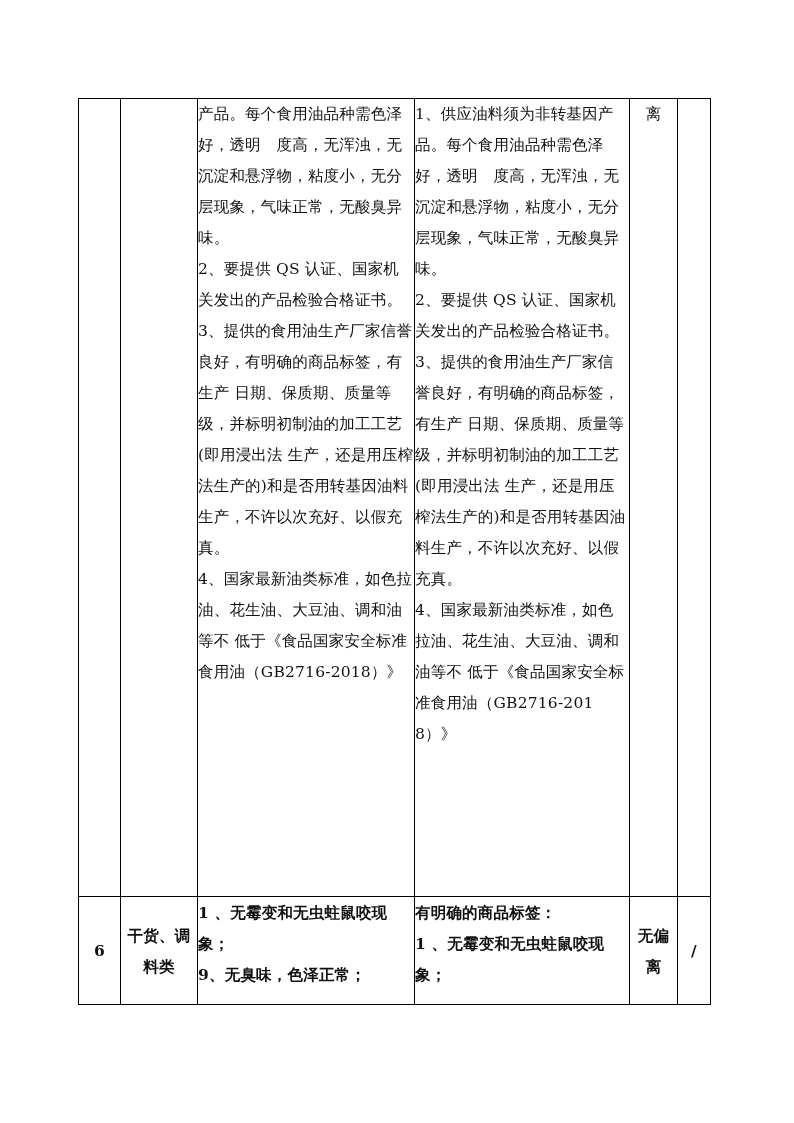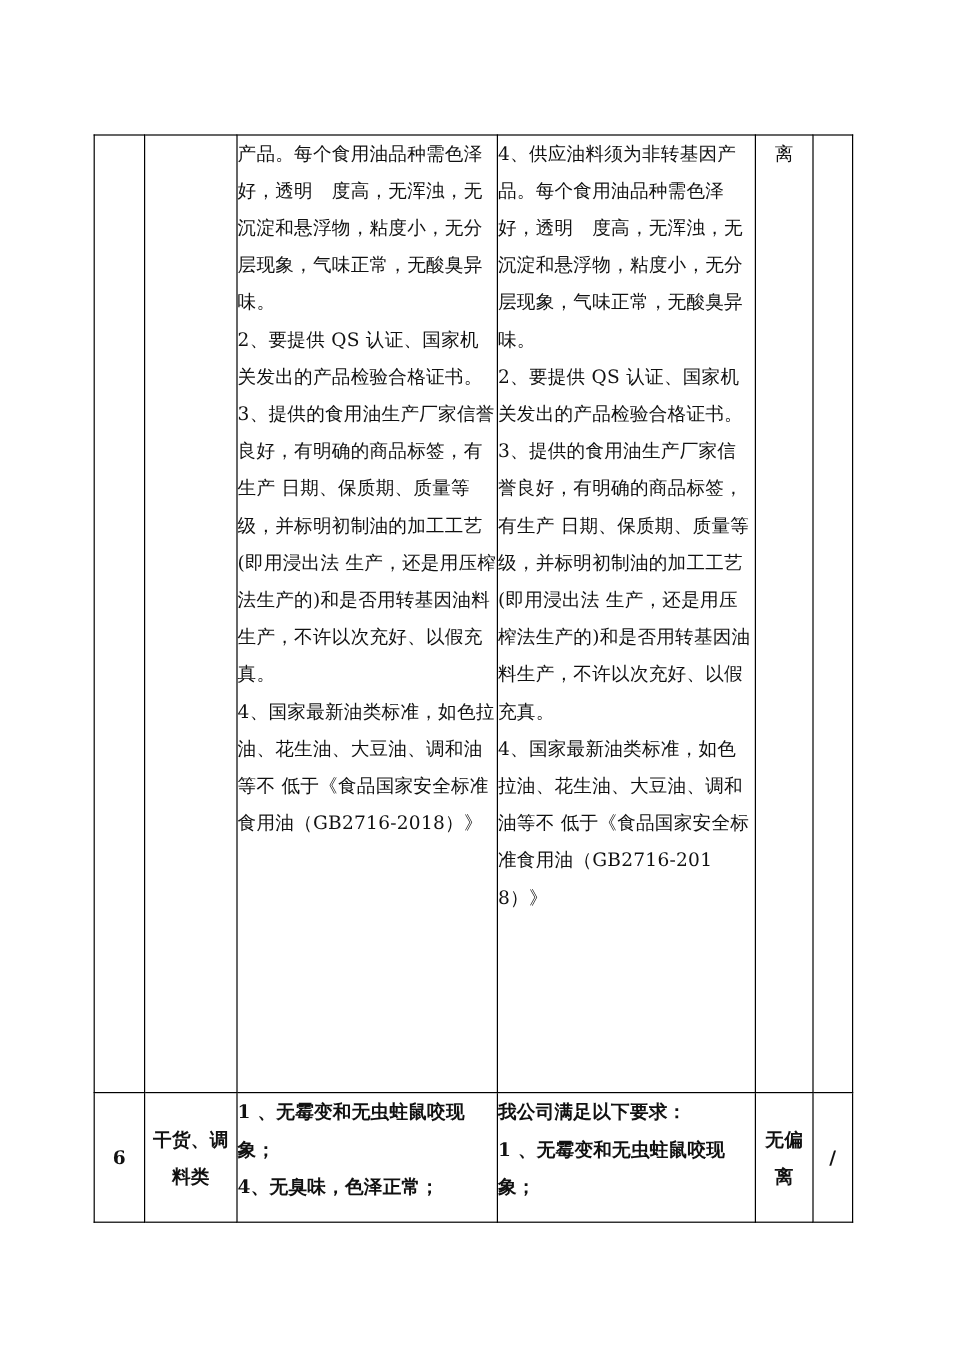--- a/index.html
+++ b/index.html
@@ -1,18 +1,18 @@
 <!DOCTYPE html>
 <html><head>
 <meta charset="utf-8">
 <style>
   html, body { margin: 0; padding: 0; background: #ffffff; }
   body { width: 794px; height: 1123px; position: relative; overflow: hidden;
          font-family: "DejaVu Serif", "Liberation Serif", serif; color: #111; }
-  .tbl { position: absolute; left: 78px; top: 112px; border-collapse: collapse; table-layout: fixed; }
+  .tbl { position: absolute; left: 78px; top: 98px; border-collapse: collapse; table-layout: fixed; }
   .tbl td { border: 1px solid #000; vertical-align: top; padding: 0; font-size: 15.5px; line-height: 31px; }
   .c1 { width: 42px; } .c2 { width: 77px; } .c3 { width: 217px; } .c4 { width: 215px; }
   .c5 { width: 48px; } .c6 { width: 33px; }
   .para { display: block; white-space: pre-wrap; word-break: break-all; letter-spacing: 0.2px; }
   .cell-text { padding: 0 1px 0 2px; }
   .center { text-align: center; }
   .row1 td { height: 797px; }
   .row2 td { height: 107px; font-weight: bold; }
   .mid { vertical-align: middle !important; }
 </style>
@@ -36,45 +36,45 @@
     <td>
           <span class="para center"></span>
         </td>
     <td class="cell-text">
       <span class="para">产品。每个食用油品种需色泽好，透明　度高，无浑浊，无沉淀和悬浮物，粘度小，无分层现象，气味正常，无酸臭异味。</span>
       <span class="para">2、要提供 QS 认证、国家机关发出的产品检验合格证书。</span>
       <span class="para">3、提供的食用油生产厂家信誉良好，有明确的商品标签，有生产 日期、保质期、质量等级，并标明初制油的加工工艺(即用浸出法 生产，还是用压榨法生产的)和是否用转基因油料生产，不许以次充好、以假充真。</span>
       <span class="para">4、国家最新油类标准，如色拉油、花生油、大豆油、调和油等不 低于《食品国家安全标准食用油（GB2716-2018）》</span>
     </td>
     <td class="cell-text">
-      <span class="para">4、供应油料须为非转基因产品。每个食用油品种需色泽好，透明　度高，无浑浊，无沉淀和悬浮物，粘度小，无分层现象，气味正常，无酸臭异味。</span>
+      <span class="para">1、供应油料须为非转基因产品。每个食用油品种需色泽好，透明　度高，无浑浊，无沉淀和悬浮物，粘度小，无分层现象，气味正常，无酸臭异味。</span>
       <span class="para">2、要提供 QS 认证、国家机关发出的产品检验合格证书。</span>
       <span class="para">3、提供的食用油生产厂家信誉良好，有明确的商品标签，有生产 日期、保质期、质量等级，并标明初制油的加工工艺(即用浸出法 生产，还是用压榨法生产的)和是否用转基因油料生产，不许以次充好、以假充真。</span>
       <span class="para">4、国家最新油类标准，如色拉油、花生油、大豆油、调和油等不 低于《食品国家安全标准食用油（GB2716-2018）》</span>
     </td>
     <td>
           <span class="para center">离</span>
         </td>
     <td>
           <span class="para center"></span>
         </td>
   </tr>
   <tr class="row2">
     <td class="mid">
           <span class="para center">6</span>
         </td>
     <td class="mid">
           <span class="para center" style="padding:0 4px">干货、调料类</span>
         </td>
     <td class="cell-text">
       <span class="para">1 、无霉变和无虫蛀鼠咬现象；</span>
-      <span class="para">4、无臭味，色泽正常；</span>
+      <span class="para">9、无臭味，色泽正常；</span>
     </td>
     <td class="cell-text">
-      <span class="para">我公司满足以下要求：</span>
+      <span class="para">有明确的商品标签：</span>
       <span class="para">1 、无霉变和无虫蛀鼠咬现象；</span>
     </td>
     <td class="mid">
           <span class="para center" style="padding:0 6px">无偏离</span>
         </td>
     <td class="mid">
           <span class="para center">/</span>
         </td>
   </tr>
 </tbody>

